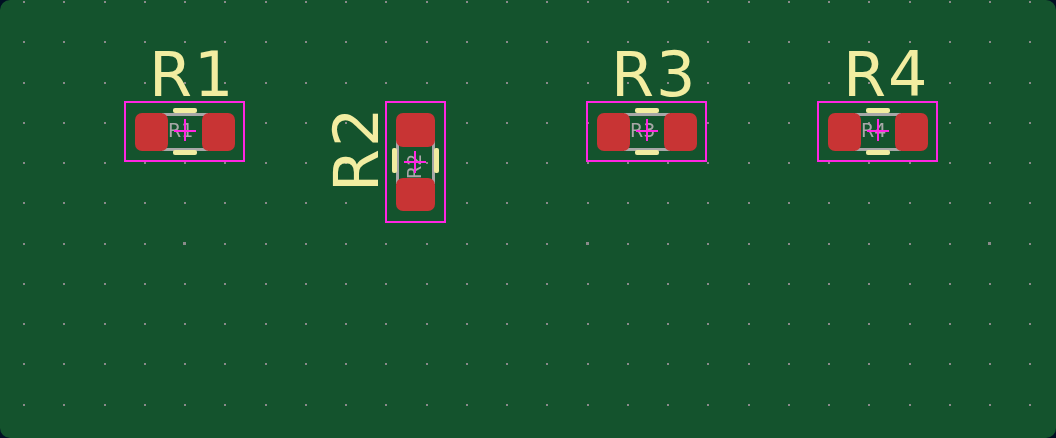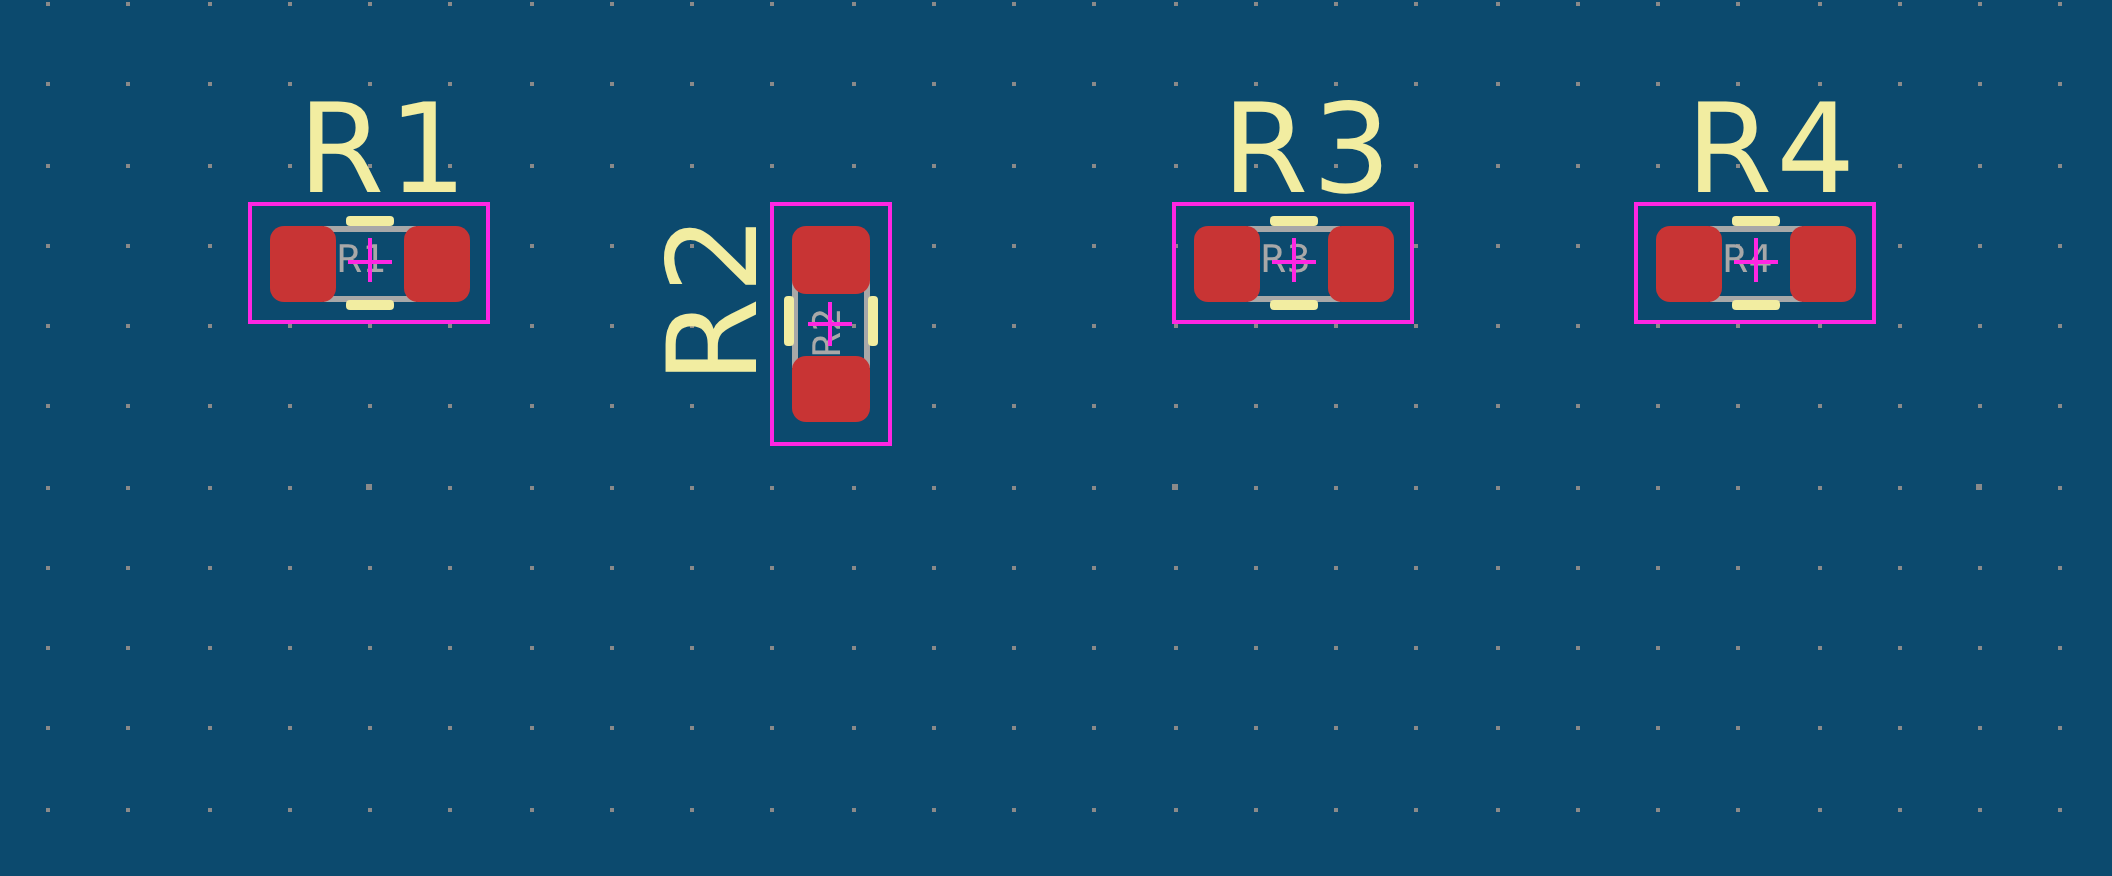--- a/index.html
+++ b/index.html
@@ -54,21 +54,21 @@
       font-family: "DejaVu Sans", sans-serif;
       font-size: 19px;
       line-height: 1;
       white-space: nowrap;
     }
     .cross-h, .cross-v { position: absolute; }
   </style>
 </head>
 <body>
 
-<div id="canvas" style="background-color: #0c4a6e;">
+<div id="canvas" style="background-color: #14532d; border-radius: 10px;">
   <svg id="grid" xmlns="http://www.w3.org/2000/svg" width="1056" height="438">
       <rect x="23" y="1" width="2" height="2" fill="#8a8a8a"></rect>
       <rect x="23" y="41" width="2" height="2" fill="#8a8a8a"></rect>
       <rect x="23" y="82" width="2" height="2" fill="#8a8a8a"></rect>
       <rect x="23" y="122" width="2" height="2" fill="#8a8a8a"></rect>
       <rect x="23" y="162" width="2" height="2" fill="#8a8a8a"></rect>
       <rect x="23" y="202" width="2" height="2" fill="#8a8a8a"></rect>
       <rect x="23" y="243" width="2" height="2" fill="#8a8a8a"></rect>
       <rect x="23" y="283" width="2" height="2" fill="#8a8a8a"></rect>
       <rect x="23" y="323" width="2" height="2" fill="#8a8a8a"></rect>

